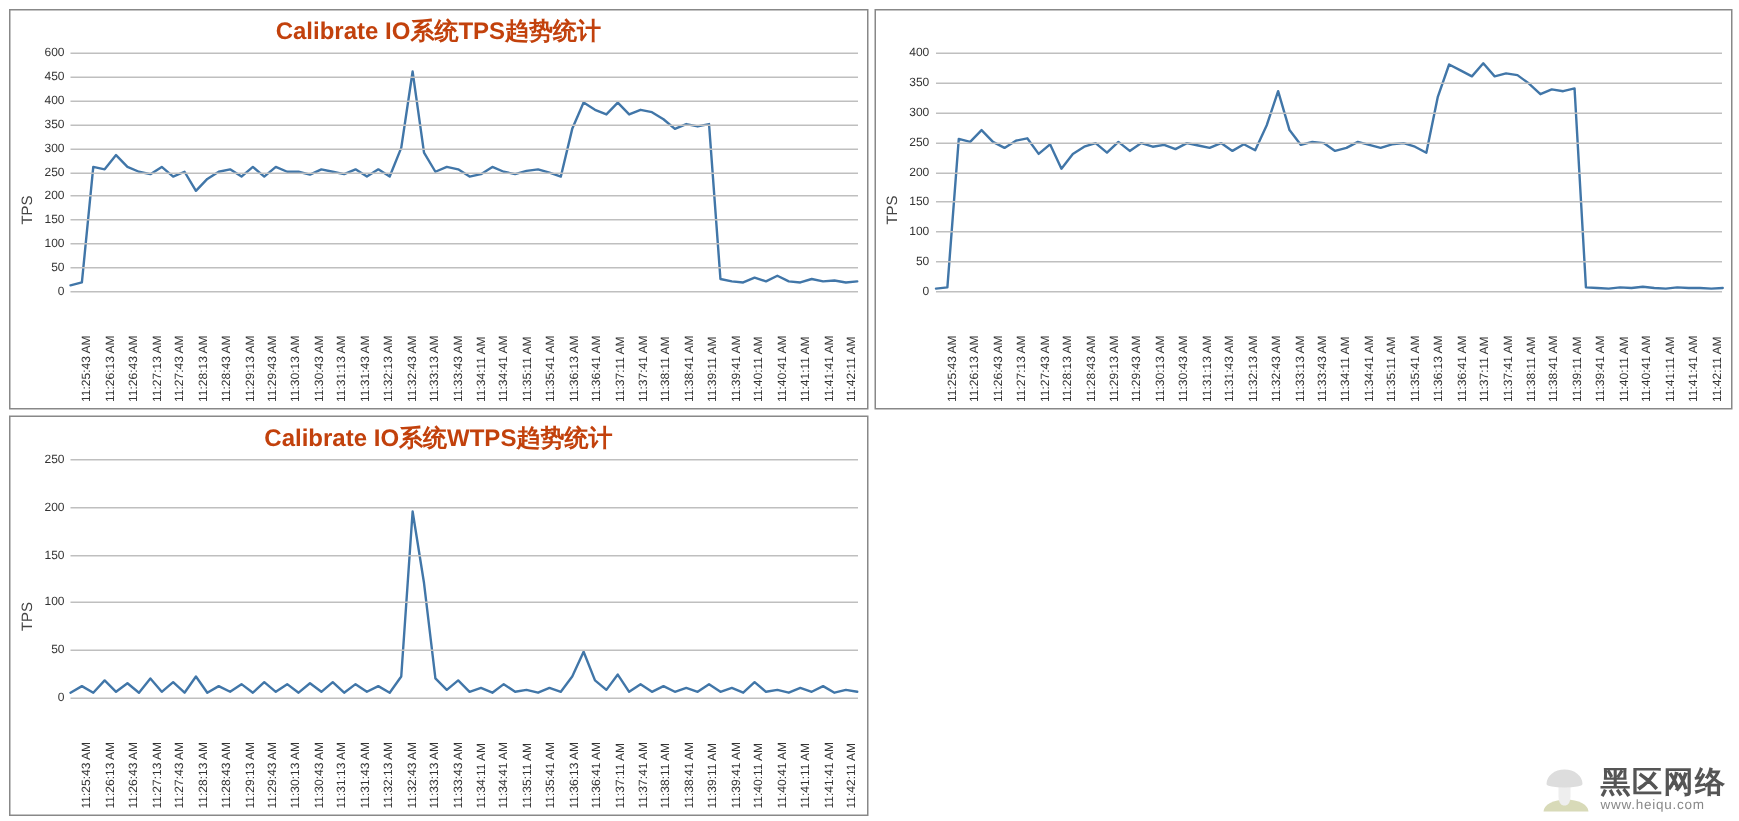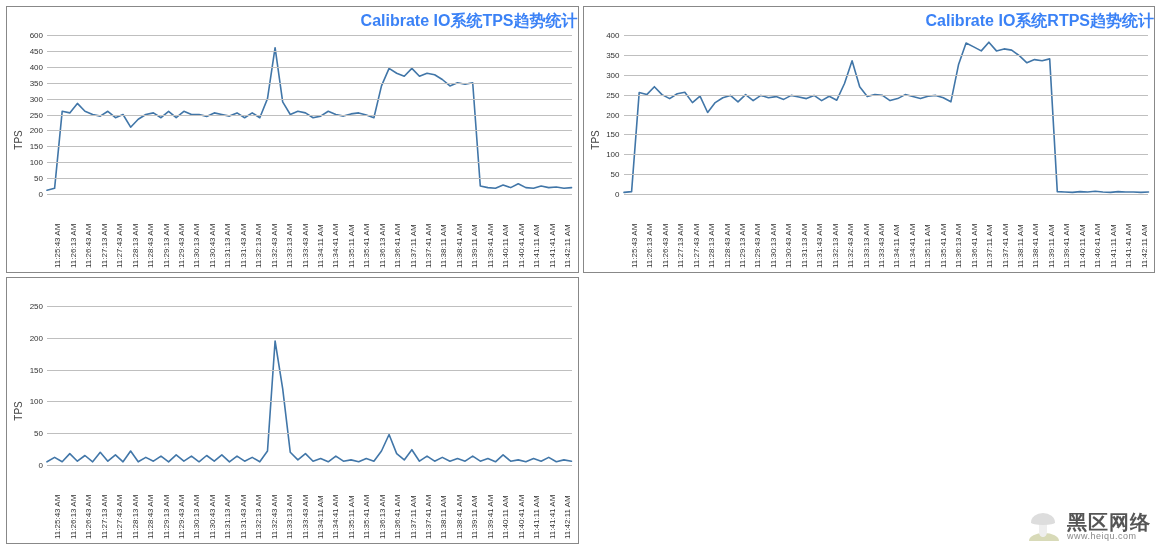--- a/index.html
+++ b/index.html
@@ -23,25 +23,25 @@
     grid-template-rows: 1fr 1fr;
     gap: 4px 4px;
   }
   .chart-box {
     border: 1px solid #888;
     box-sizing: border-box;
     position: relative;
     background: #fff;
   }
   .chart-title {
-    text-align: right;
+    text-align: center;
     font-weight: bold;
     font-size: 16px;
     padding-top: 4px;
-    color: #3b82f6;
+    color: #c2410c;
   }
   .ylabel {
     position: absolute;
     left: 2px;
     top: 50%;
     transform: translateY(-50%) rotate(-90deg);
     transform-origin: center;
     font-size: 10px;
     color: #444;
   }
@@ -238,21 +238,20 @@
         <div class="xtick" style="left: 447.794px;">11:39:41 AM</div>
         <div class="xtick" style="left: 463.235px;">11:40:11 AM</div>
         <div class="xtick" style="left: 478.676px;">11:40:41 AM</div>
         <div class="xtick" style="left: 494.118px;">11:41:11 AM</div>
         <div class="xtick" style="left: 509.559px;">11:41:41 AM</div>
         <div class="xtick" style="left: 525px;">11:42:11 AM</div>
       </div>
   </div>
 
   <div class="chart-box">
-    <div class="chart-title">Calibrate IO系统RTPS趋势统计</div>
     <div class="ylabel">TPS</div>
     <div class="ylabels">
         <div class="ytick" style="top: 159px;">0</div>
         <div class="ytick" style="top: 139.125px;">50</div>
         <div class="ytick" style="top: 119.25px;">100</div>
         <div class="ytick" style="top: 99.375px;">150</div>
         <div class="ytick" style="top: 79.5px;">200</div>
         <div class="ytick" style="top: 59.625px;">250</div>
         <div class="ytick" style="top: 39.75px;">300</div>
         <div class="ytick" style="top: 19.875px;">350</div>
@@ -304,20 +303,21 @@
         <div class="xtick" style="left: 447.794px;">11:39:41 AM</div>
         <div class="xtick" style="left: 463.235px;">11:40:11 AM</div>
         <div class="xtick" style="left: 478.676px;">11:40:41 AM</div>
         <div class="xtick" style="left: 494.118px;">11:41:11 AM</div>
         <div class="xtick" style="left: 509.559px;">11:41:41 AM</div>
         <div class="xtick" style="left: 525px;">11:42:11 AM</div>
       </div>
   </div>
 
   <div class="chart-box">
+    <div class="chart-title">Calibrate IO系统WTPS趋势统计</div>
     <div class="ylabel">TPS</div>
     <div class="ylabels">
         <div class="ytick" style="top: 159px;">0</div>
         <div class="ytick" style="top: 127.2px;">50</div>
         <div class="ytick" style="top: 95.4px;">100</div>
         <div class="ytick" style="top: 63.6px;">150</div>
         <div class="ytick" style="top: 31.8px;">200</div>
         <div class="ytick" style="top: 0px;">250</div>
       </div>
     <div class="plot-area">

